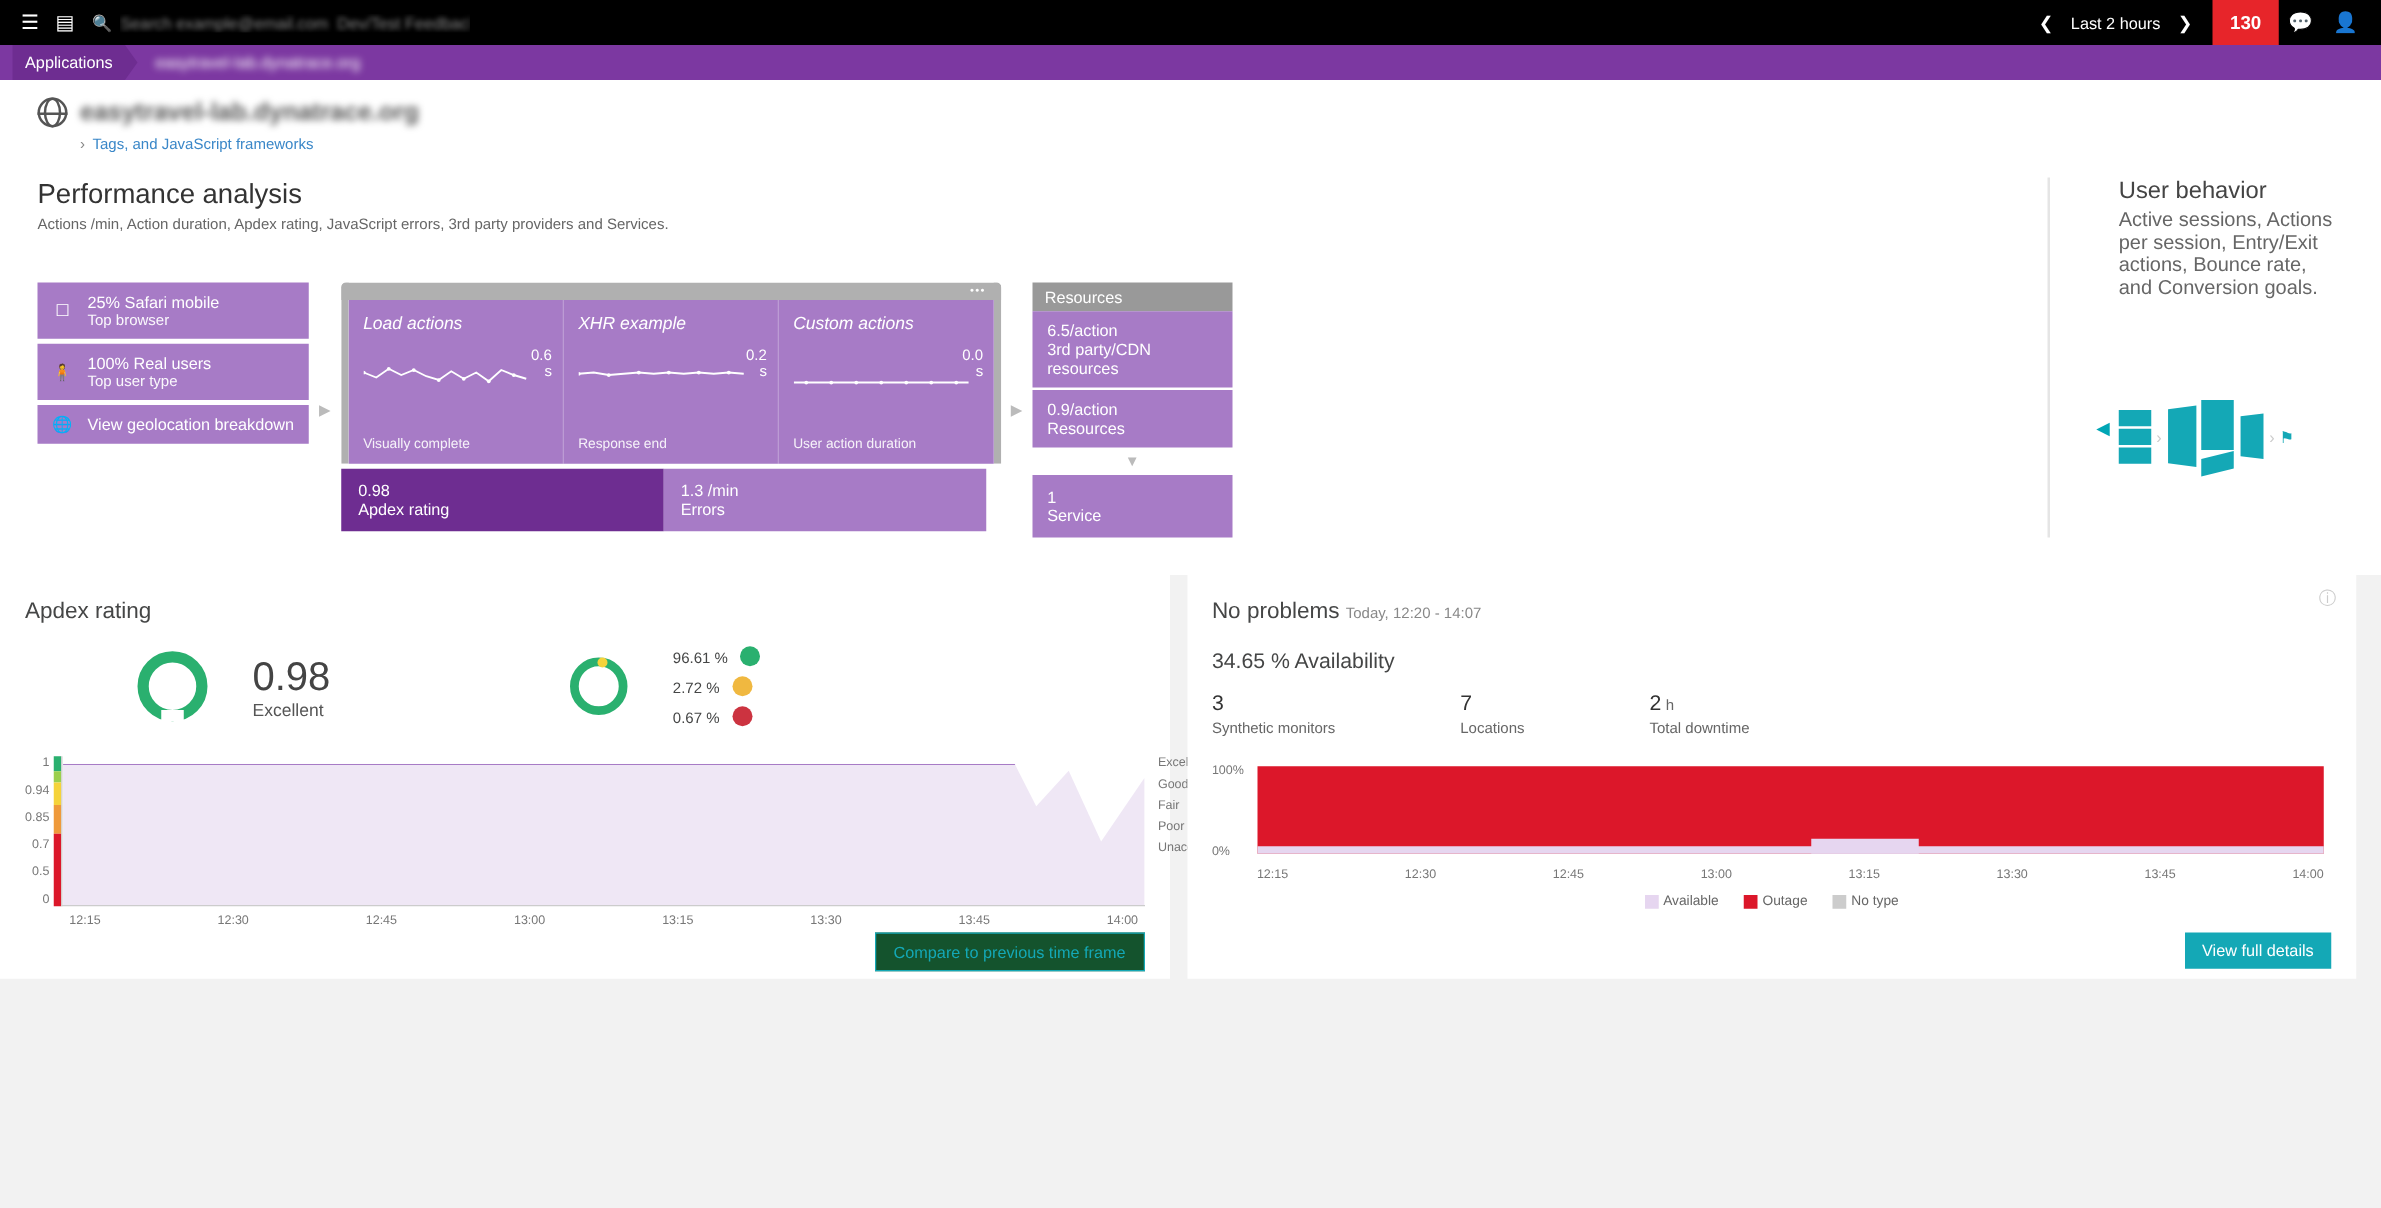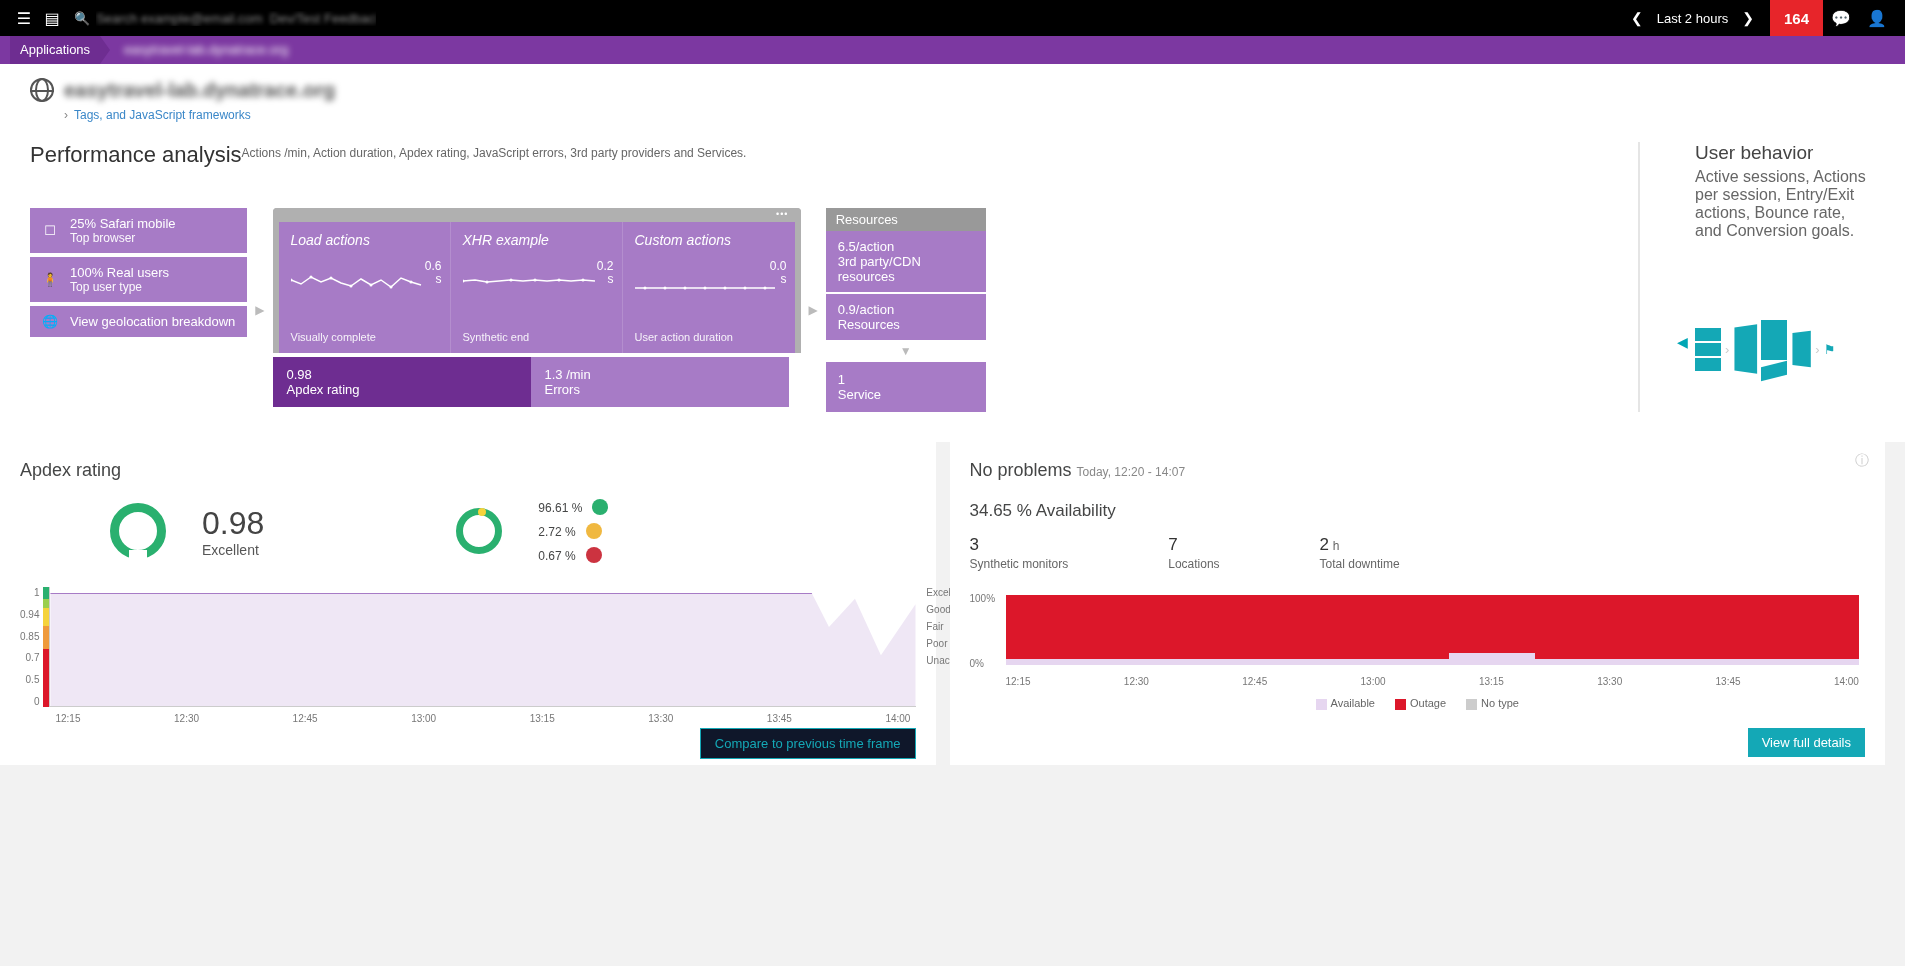--- a/index.html
+++ b/index.html
@@ -37,21 +37,21 @@
 .subcrumb .chev{color:#888;}
 
 .header-actions{display:flex; gap:10px; align-items:flex-start;}
 .btn{border:1px solid #00a6b5; padding:7px 14px; font-size:13px; cursor:pointer; border-radius:2px;}
 .btn.primary{background:#14a8b6; color:#fff; border-color:#14a8b6;}
 .btn.outline{background:#fff; color:#14a8b6;}
 .btn.iconbtn{padding:7px 10px; color:#14a8b6;}
 
 
 .perf-row{display:flex; gap:40px; margin-top:20px;}
-.perf-left{flex:0 0 auto; display:flex; }
+.perf-left{flex:0 0 auto; display:flex; flex-direction:column;}
 .perf-left h2{font-size:22px; font-weight:400; color:#333;}
 .perf-left .sub{font-size:12px; color:#666; margin-top:4px;}
 
 .flow-area{display:flex; align-items:flex-start; gap:6px; margin-top:40px;}
 .col{display:flex; flex-direction:column; gap:4px;}
 .pcard{background:#a77bc6; color:#fff; padding:8px 12px; font-size:13px; position:relative; min-width:175px;}
 .pcard .line1{font-weight:500;}
 .pcard .line2{font-size:12px; opacity:.95;}
 .pcard.with-icon{padding-left:40px;}
 .pcard .cicon{position:absolute; left:8px; top:50%; transform:translateY(-50%); width:24px; height:24px; display:flex; align-items:center; justify-content:center;}
@@ -113,21 +113,21 @@
 
 .apdex-chart{margin-top:24px; position:relative; height:160px; display:flex;}
 .ylabels{display:flex; flex-direction:column; justify-content:space-between; font-size:10px; color:#777; text-align:right; padding-right:4px; height:120px;}
 .ycolorbar{width:6px; height:120px; display:flex; flex-direction:column;}
 .ycolorbar span{flex:1;}
 .chart-body{flex:1; position:relative; height:120px; border-left:1px solid #ccc; border-bottom:1px solid #ccc;}
 .chart-fill{position:absolute; left:0; right:0; top:6px; bottom:0; background:rgba(167,123,198,.18); border-top:1px solid #a77bc6;}
 .chart-fill.dip{clip-path: polygon(0 0, 88% 0, 90% 30%, 93% 5%, 96% 55%, 100% 10%, 100% 100%, 0 100%);}
 .xlabels{position:absolute; bottom:-18px; left:0; right:0; display:flex; justify-content:space-between; font-size:10px; color:#777; padding:0 5px;}
 .rlabels{position:absolute; right:-72px; top:0; display:flex; flex-direction:column; gap:6px; font-size:10px; color:#777;}
-.compare-btn{border:1px solid #14a8b6; color:#14a8b6; background:#0f172a; padding:7px 14px; font-size:13px; position:absolute; right:20px; bottom:6px; cursor:pointer;}
+.compare-btn{border:1px solid #14a8b6; color:#14a8b6; background:#14532d; padding:7px 14px; font-size:13px; position:absolute; right:20px; bottom:6px; cursor:pointer;}
 
 
 .avail-title{font-size:17px; font-weight:500; margin-top:20px;}
 .stats-row{display:flex; gap:100px; margin-top:14px;}
 .stat .sv{font-size:17px; color:#333;}
 .stat .sunit{font-size:12px; color:#666;}
 .stat .sl{font-size:12px; color:#666; margin-top:2px;}
 .avail-chart{margin-top:24px; height:90px; position:relative;}
 .avail-chart .bars{position:absolute; left:36px; right:6px; top:0; bottom:20px; background:#dc172a;}
 .avail-chart .bars .avail{position:absolute; bottom:0; height:6px; background:#e6d6f0;}
@@ -148,21 +148,21 @@
   <div class="search-wrap">
     <span>🔍</span>
     <input class="search-input" placeholder="Search example@email.com  Dev/Test Feedback..." style="">
   </div>
   <div class="spacer"></div>
   <div class="tframe">
     <span class="chev">❮</span>
     <span>Last 2 hours</span>
     <span class="chev">❯</span>
   </div>
-  <div class="badge">164</div>
+  <div class="badge">130</div>
   <div class="topicon">💬</div>
   <div class="topicon">👤</div>
 </div>
 
 <div class="bcbar">
   <div class="crumb first">Applications</div>
   <div class="crumb blur">easytravel-lab.dynatrace.org</div>
 </div>
 
 <div class="page">
@@ -233,21 +233,21 @@
                     <g fill="#fff">
                       <circle cx="0" cy="13" r="1.5"></circle>
                       <circle cx="24" cy="14" r="1.5"></circle>
                       <circle cx="48" cy="12" r="1.5"></circle>
                       <circle cx="72" cy="12" r="1.5"></circle>
                       <circle cx="96" cy="12" r="1.5"></circle>
                       <circle cx="120" cy="12" r="1.5"></circle>
                     </g>
                   </svg>
                 <div class="mv"><span>0.2</span><br><span>s</span></div>
-                <div class="mb">Synthetic end</div>
+                <div class="mb">Response end</div>
               </div>
               <div class="metric-card">
                 <div class="mt">Custom actions</div>
                 <svg class="spark" viewBox="0 0 140 24">
                     <polyline points="0,20 140,20" fill="none" stroke="#fff" stroke-width="1.5"></polyline>
                     <g fill="#fff">
                       <circle cx="10" cy="20" r="1.5"></circle>
                       <circle cx="30" cy="20" r="1.5"></circle>
                       <circle cx="50" cy="20" r="1.5"></circle>
                       <circle cx="70" cy="20" r="1.5"></circle>

